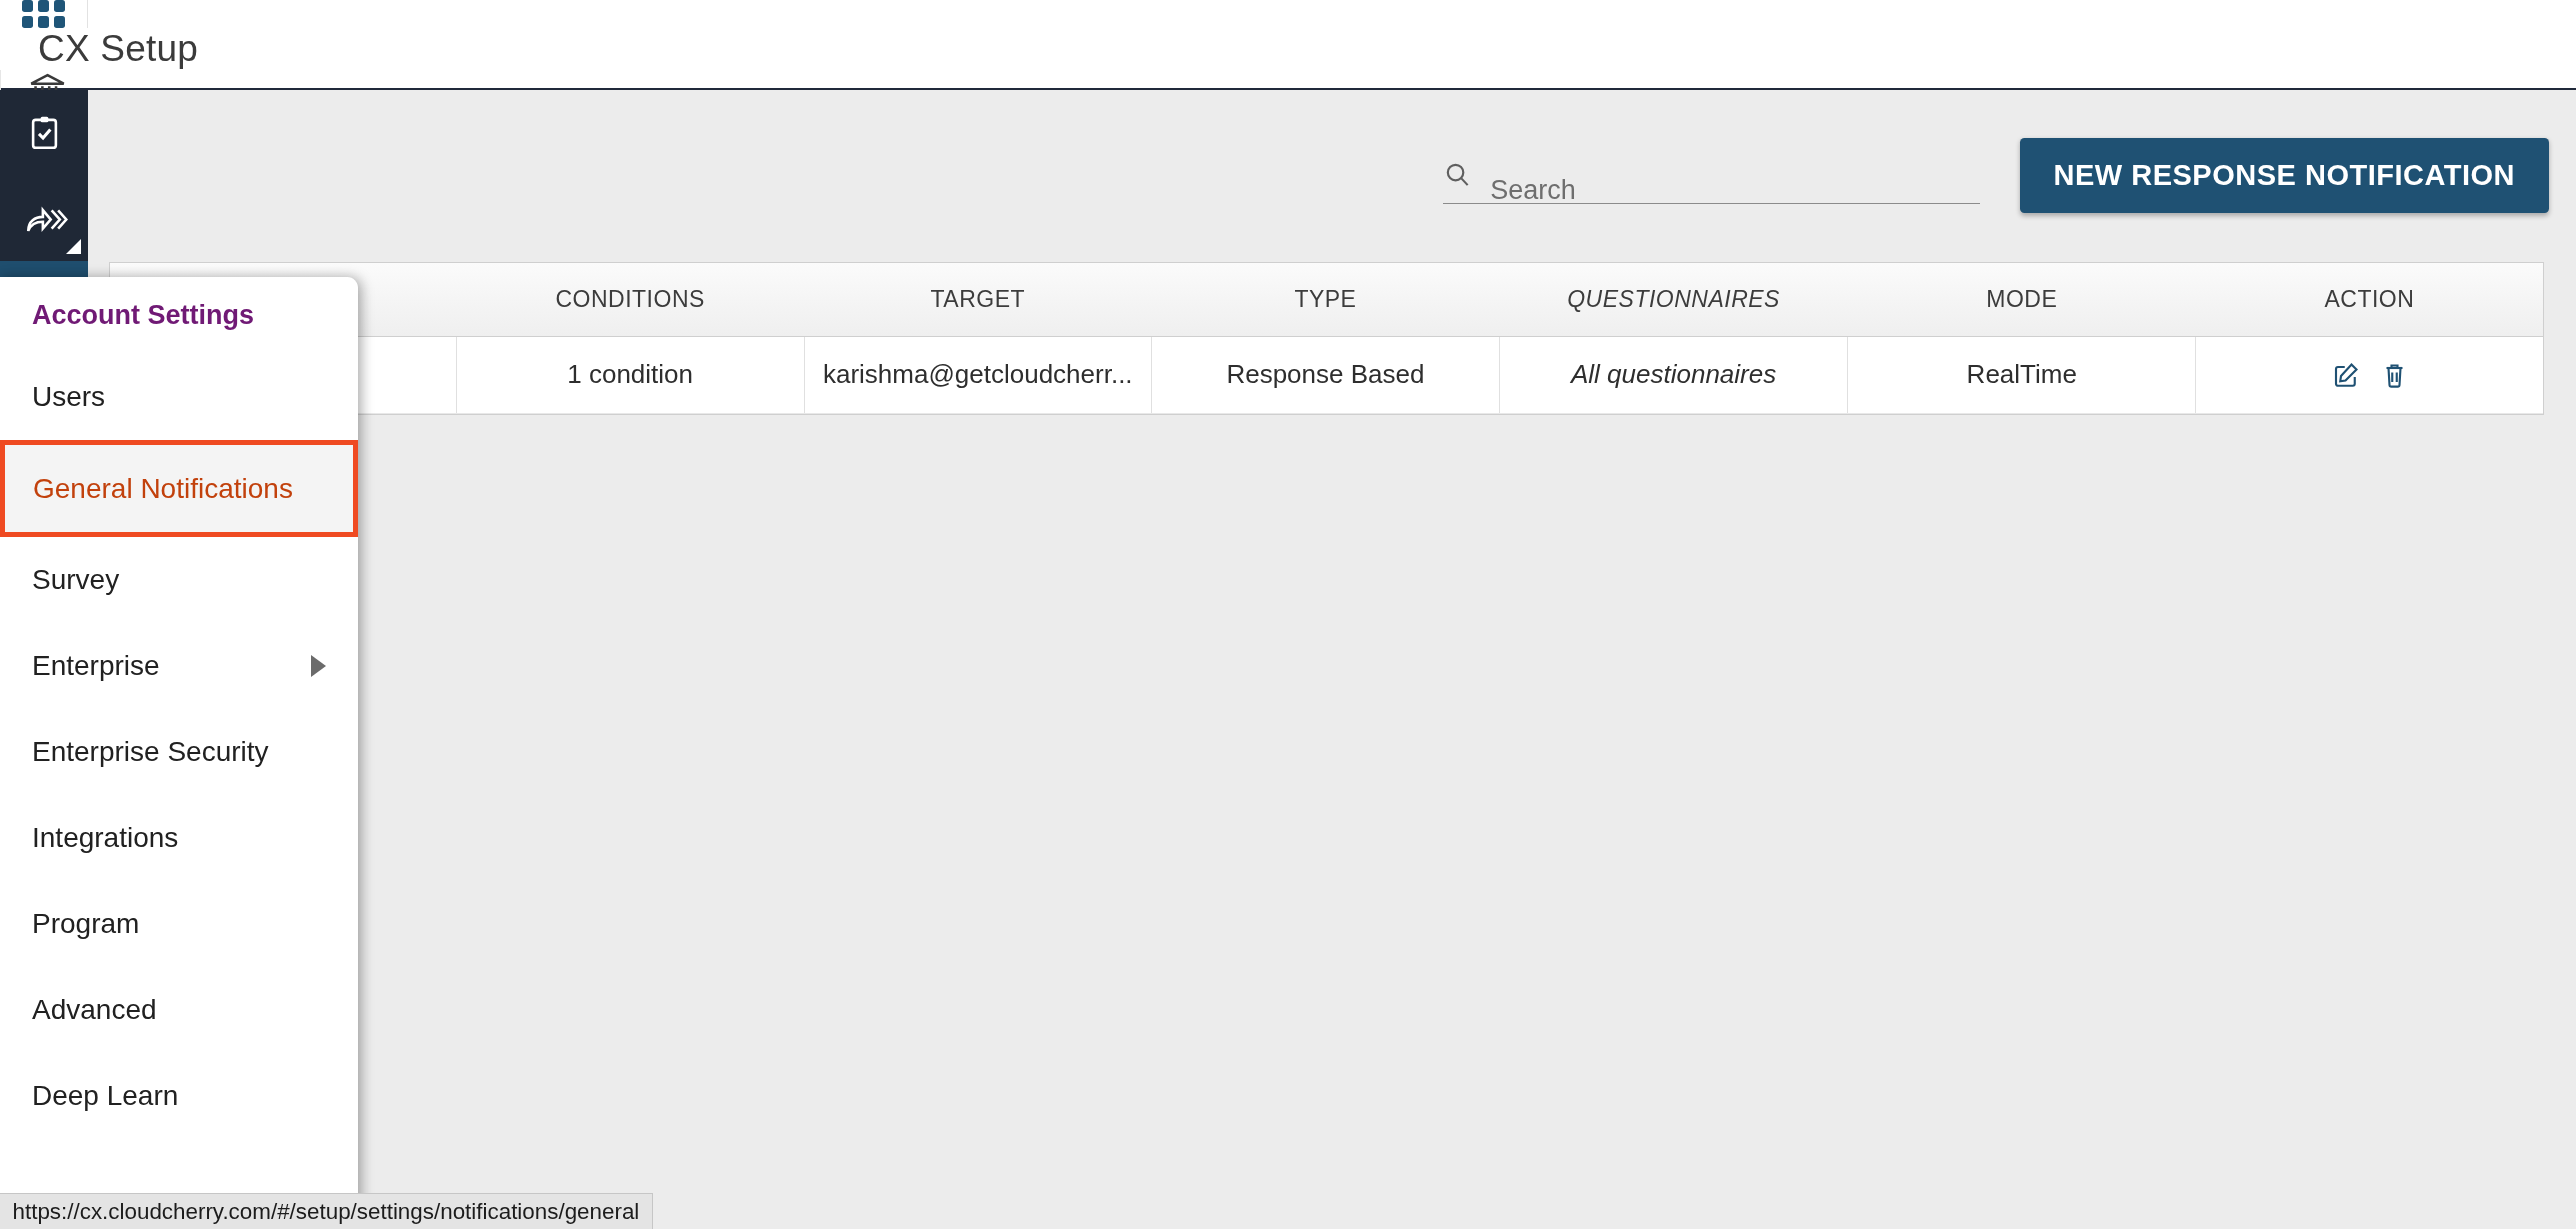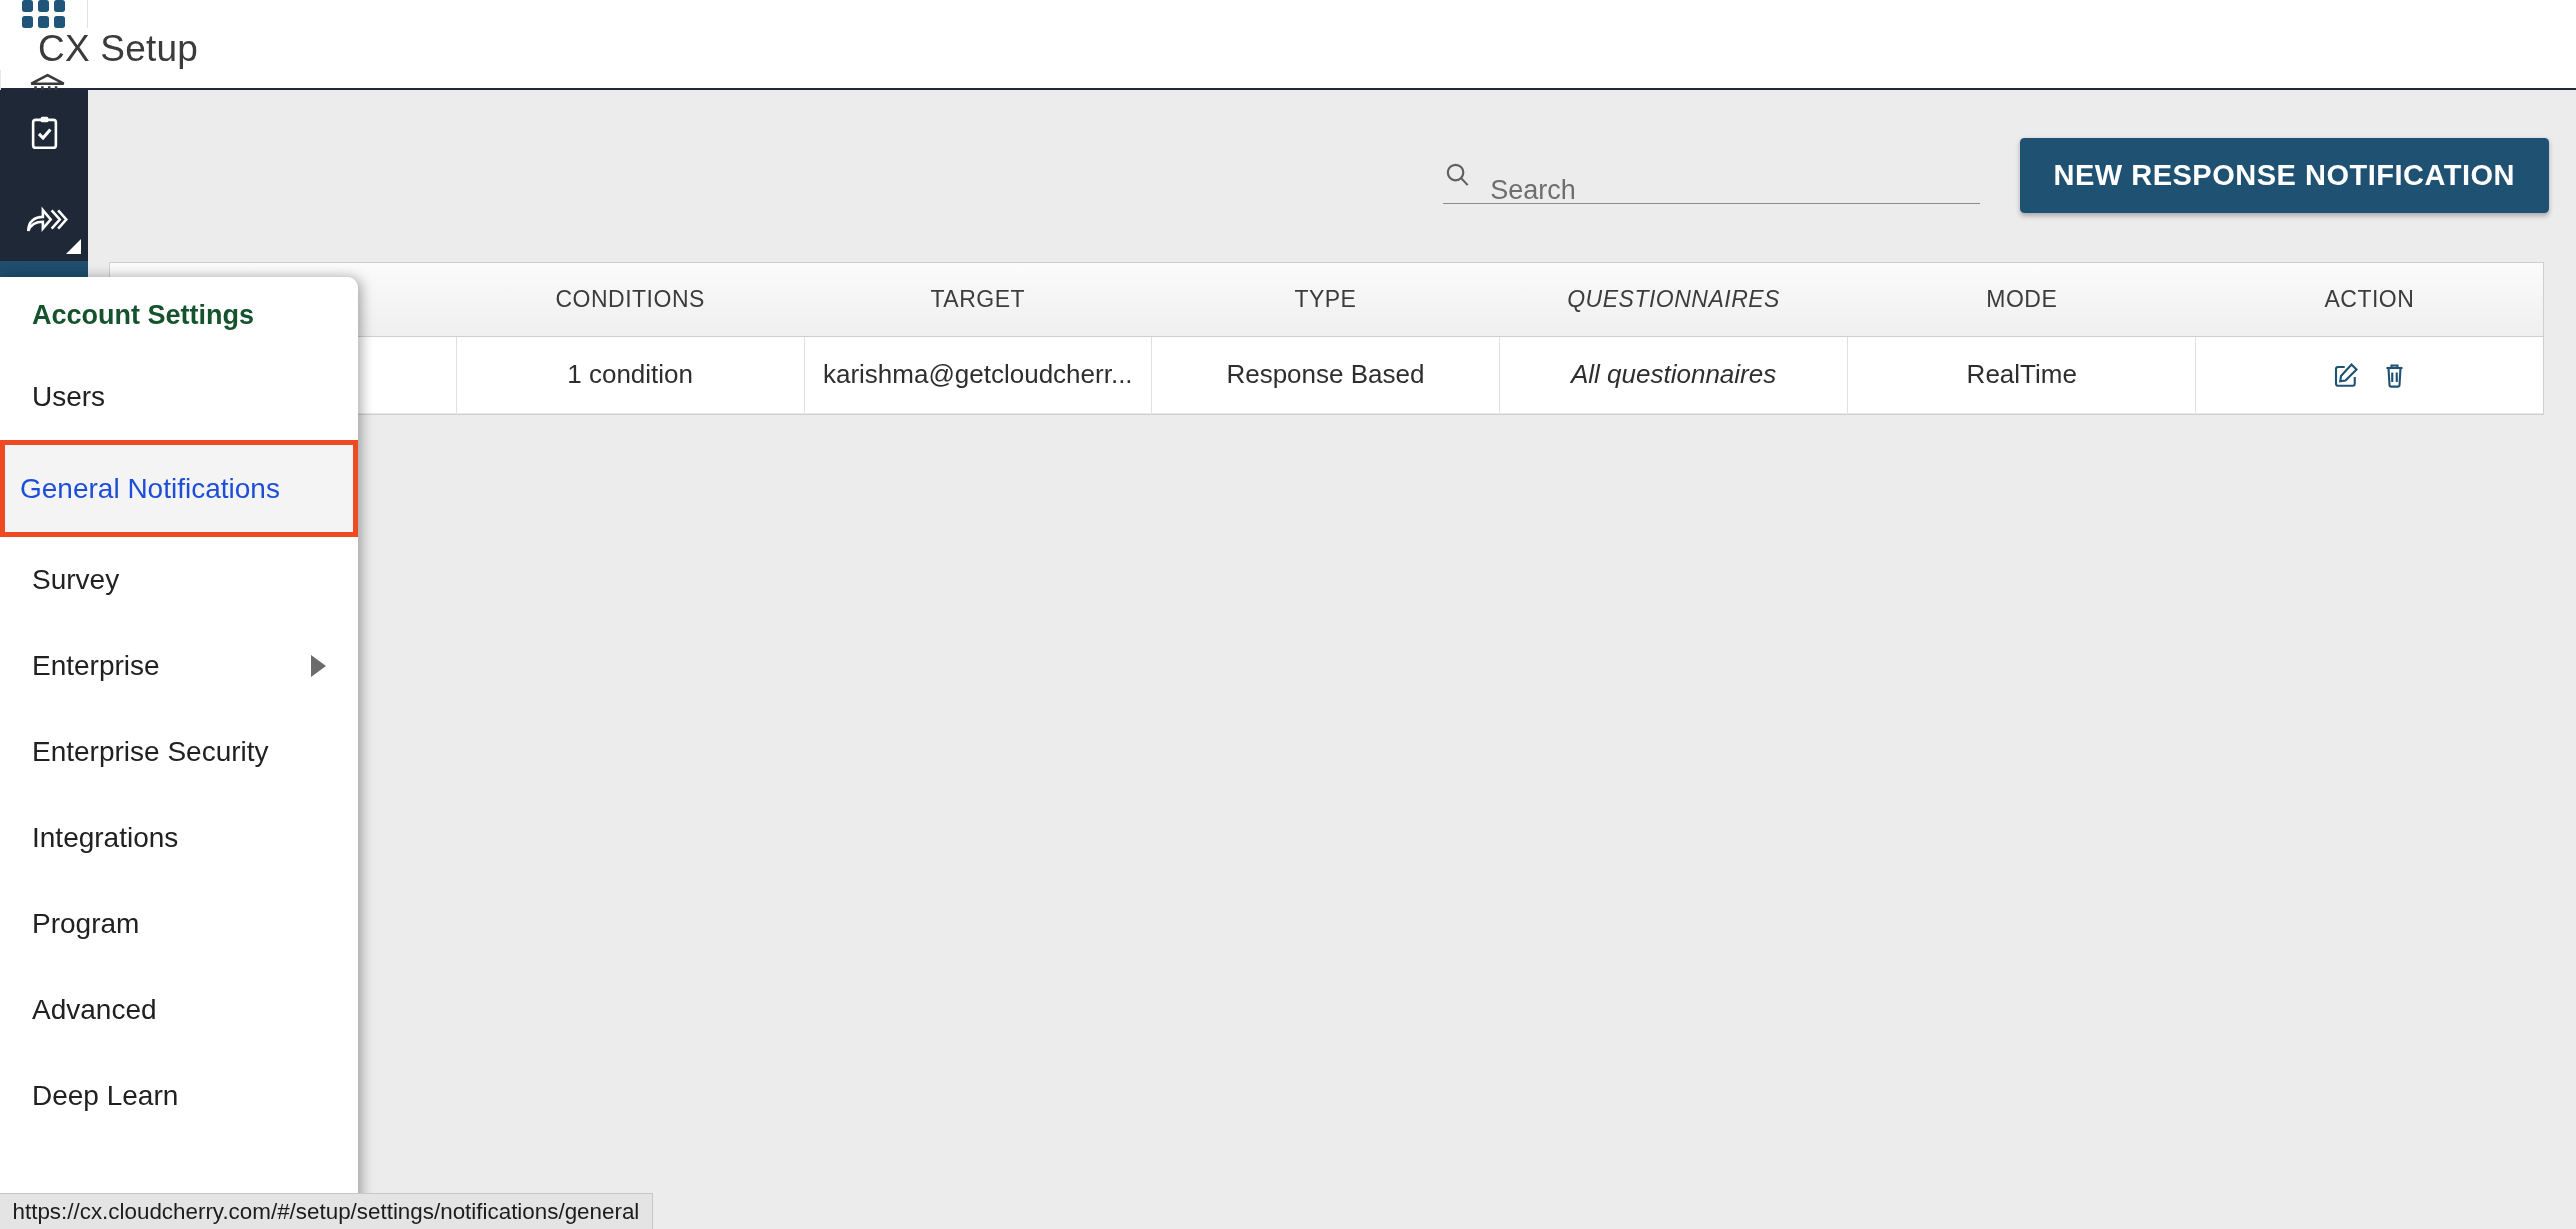--- a/index.html
+++ b/index.html
@@ -149,34 +149,34 @@
     background: #ffffff;
     border-top-right-radius: 10.7px;
     box-shadow: 3.6px 0 12.5px rgba(0,0,0,.22), 0 3.6px 12.5px rgba(0,0,0,.18);
     overflow: hidden;
     z-index: 40;
   }
   .menu-header {
     height: 77px;
     display: flex; align-items: center;
     padding-left: 32px;
-    font-size: 27px; font-weight: 700; color: #14532d;
+    font-size: 27px; font-weight: 700; color: #701a75;
   }
   .menu-item {
     height: 86px;
     display: flex; align-items: center; justify-content: space-between;
     padding: 0 32px 0 32px;
     font-size: 28px; color: #212121;
     cursor: pointer;
   }
   .menu-item.selected {
-    color: #1d4ed8;
+    color: #c2410c;
     background: #f4f4f4;
     border: 5.4px solid #ef4a21;
-    padding-left: 15px;
+    padding-left: 28px;
     height: 97px;
   }
   .caret {
     width: 0; height: 0;
     border-top: 11.6px solid transparent;
     border-bottom: 11.6px solid transparent;
     border-left: 15px solid #6b6b6b;
   }
 
   

